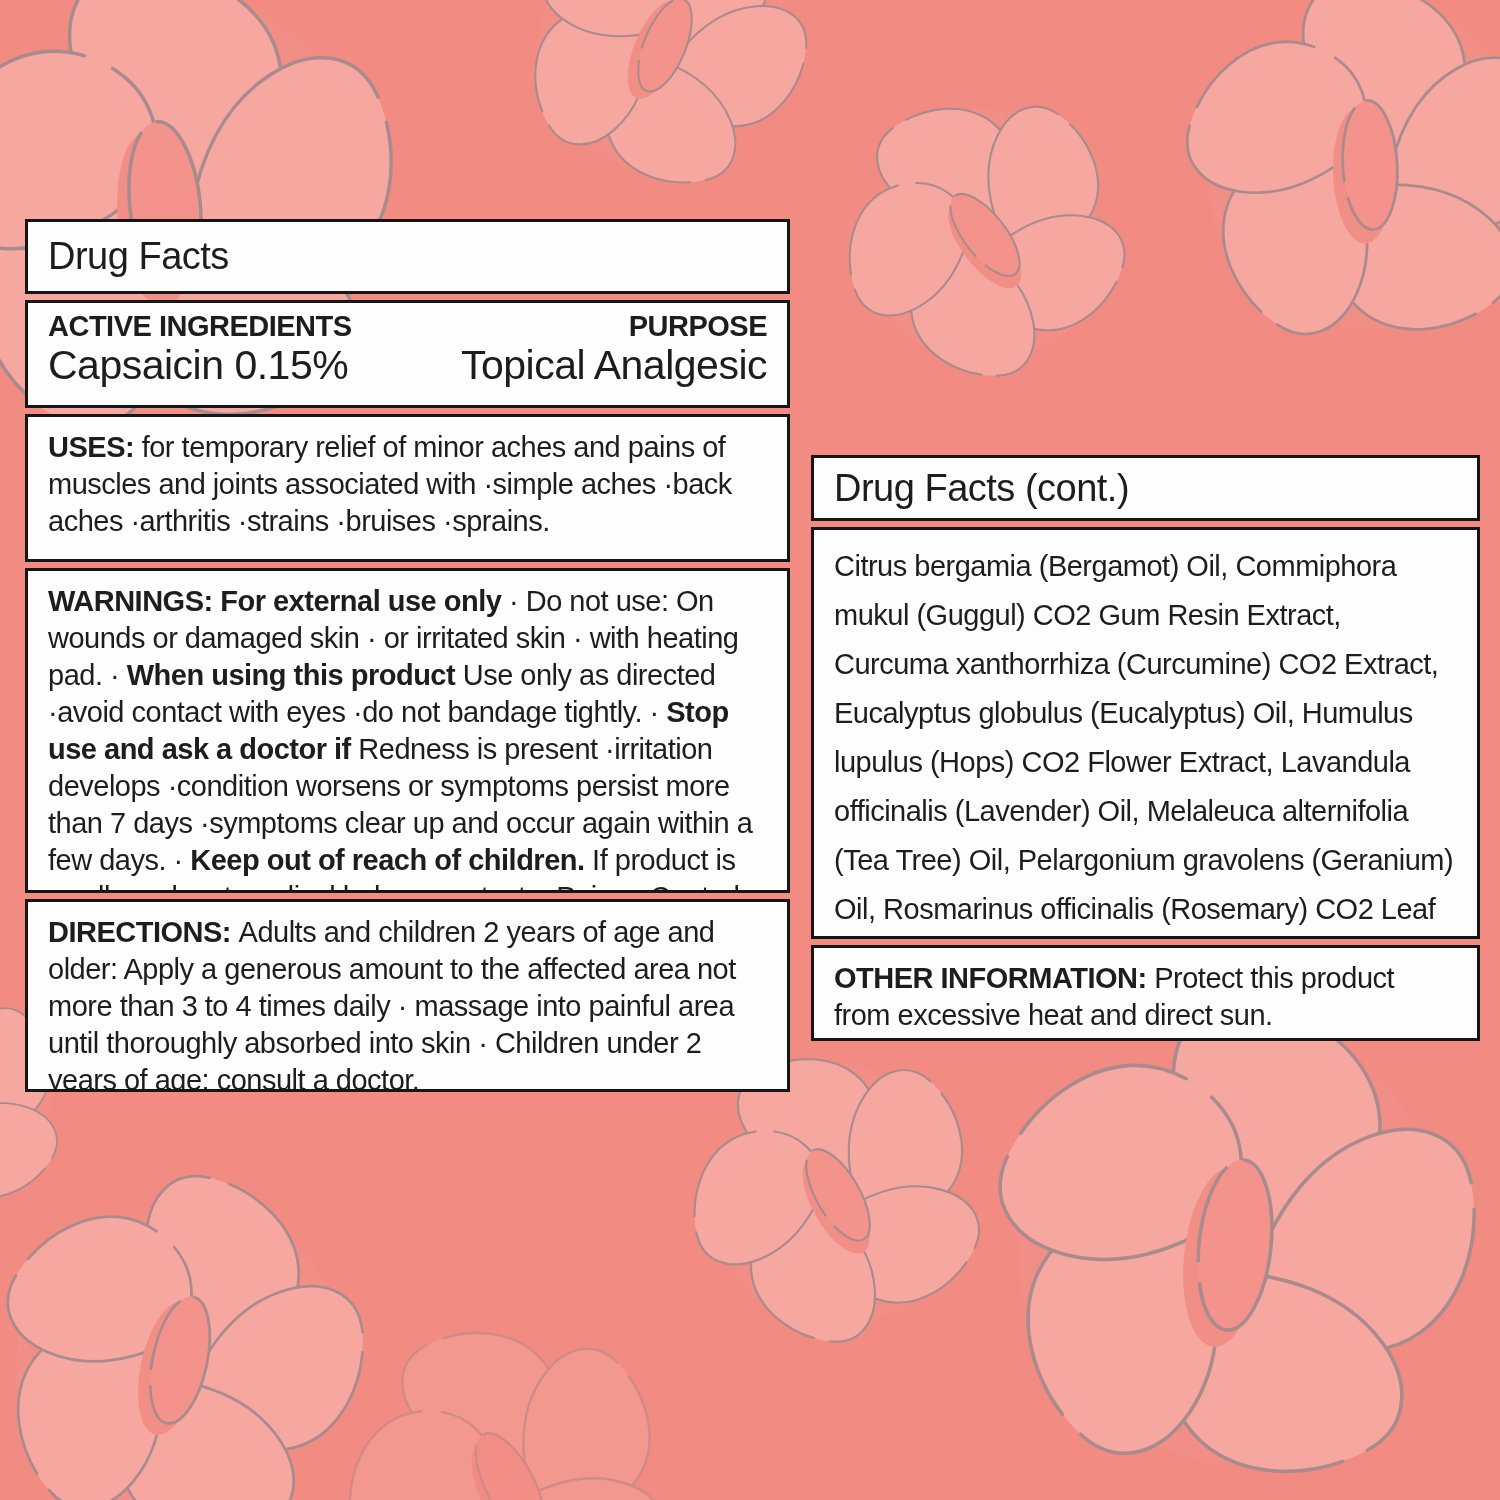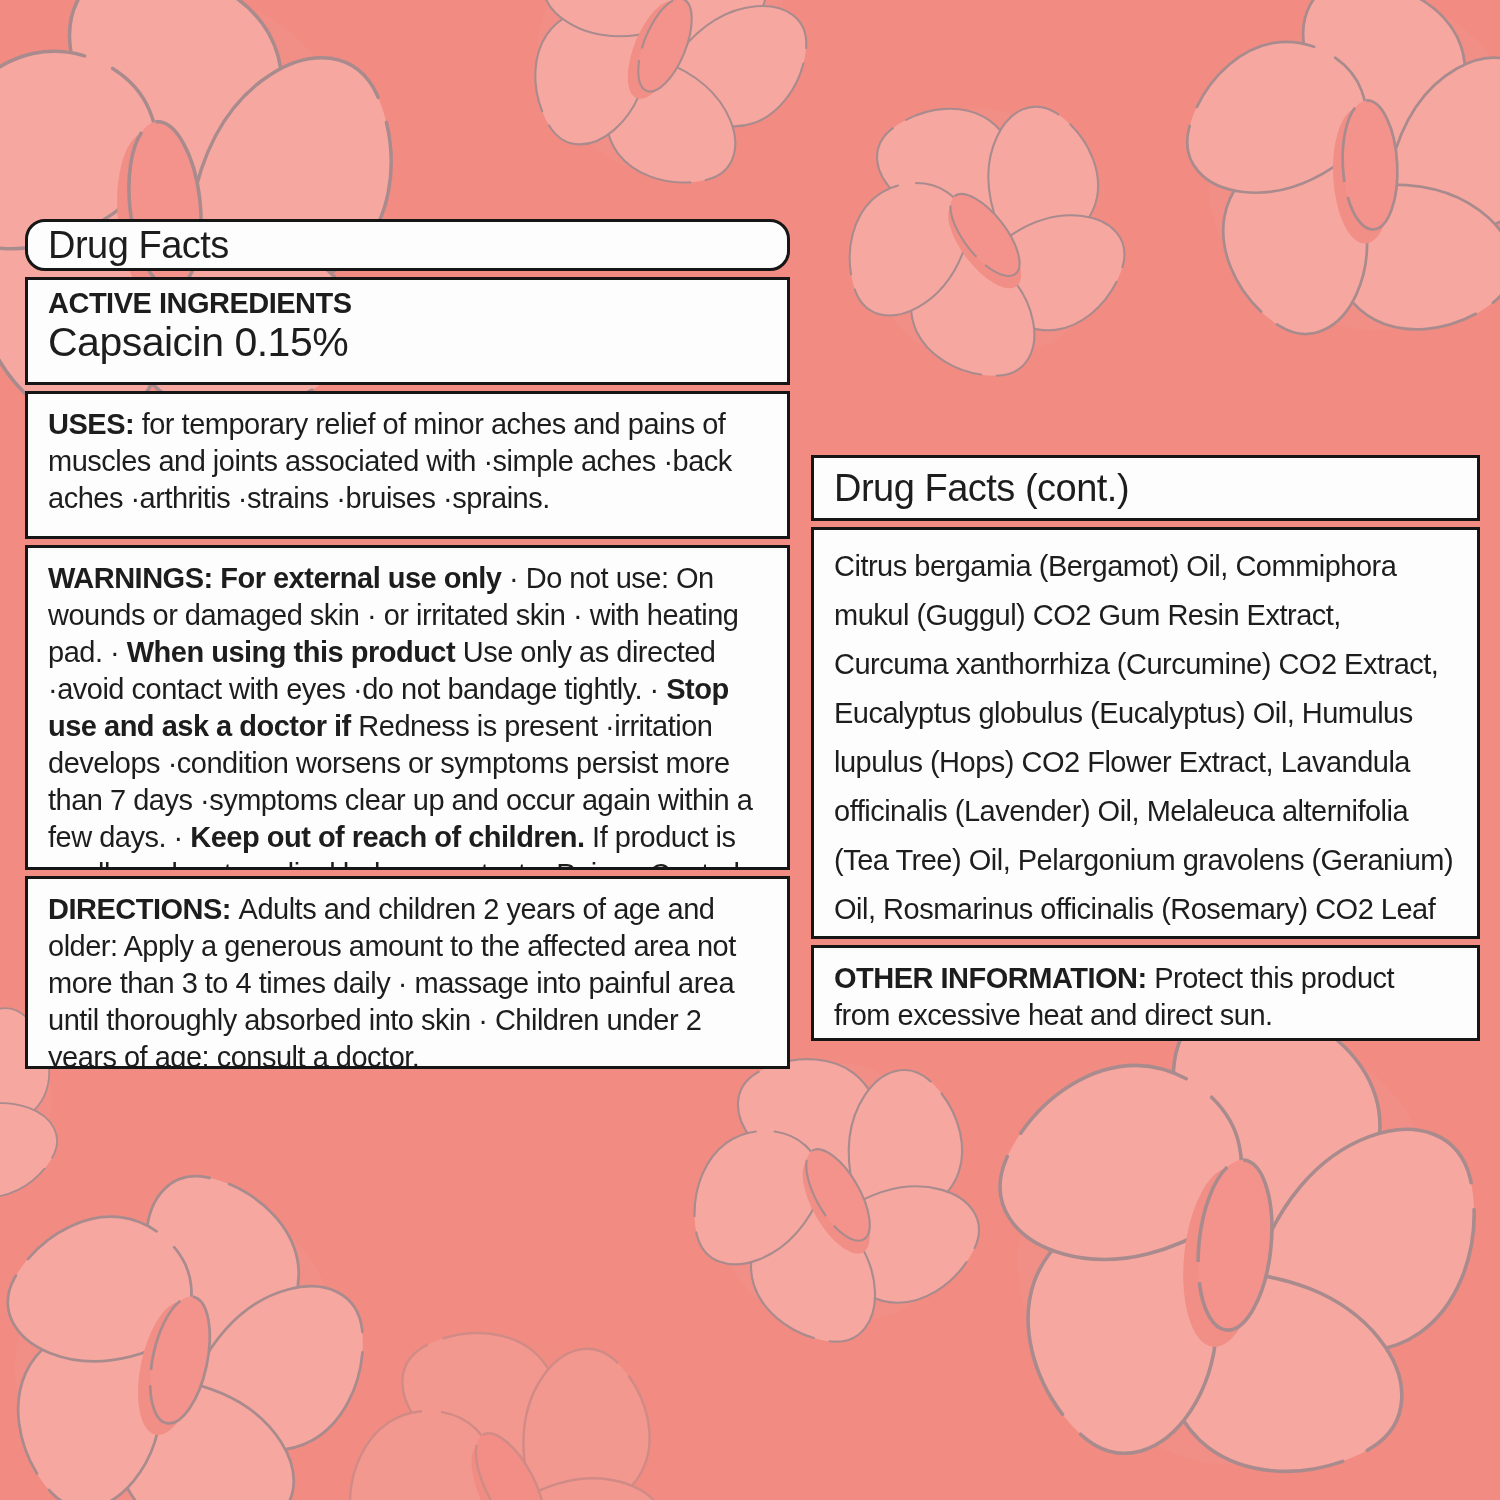--- a/index.html
+++ b/index.html
@@ -78,21 +78,21 @@
     letter-spacing: -0.5px;
   }
   .body-text strong, .hdr { font-weight: bold; letter-spacing: -0.5px; }
 
   .cols { display: flex; justify-content: space-between; padding-top: 5px; }
   .col-right { text-align: right; }
   .hdr { font-size: 29px; line-height: 37px; }
   .val { font-size: 41px; line-height: 40px; letter-spacing: -0.5px; }
 
   
-  .h-title    { height: 52px;  flex: none; border-radius: 20px; }
+  .h-title    { height: 75px;  flex: none; }
   .h-active   { height: 108px; flex: none; }
   .h-uses     { height: 148px; flex: none; }
   .h-warnings { height: 325px; flex: none; }
   .h-direct   { height: 193px; flex: none; }
   .h-inactive { height: 112px; flex: none; }
   
   .h-title2   { height: 66px;  flex: none; }
   .h-ingred   { height: 412px; flex: none; }
   .h-other    { height: 96px;  flex: none; }
   .h-ingred .body-text { line-height: 49px; }
@@ -135,20 +135,24 @@
   <section class="panel panel-left">
     <div class="box title-box h-title">
       <h1 class="panel-title">Drug Facts</h1>
     </div>
 
     <div class="box cols h-active">
       <div class="col">
         <div class="hdr">ACTIVE INGREDIENTS</div>
         <div class="val">Capsaicin 0.15%</div>
       </div>
+      <div class="col col-right">
+        <div class="hdr">PURPOSE</div>
+        <div class="val">Topical Analgesic</div>
+      </div>
     </div>
 
     <div class="box h-uses">
       <p class="body-text"><strong>USES: </strong><span>for temporary relief of minor aches and pains of muscles and joints associated with ·simple aches ·back aches ·arthritis ·strains ·bruises ·sprains.</span></p>
     </div>
 
     <div class="box h-warnings">
       <p class="body-text"><strong>WARNINGS: </strong><strong>For external use only</strong><span> · Do not use: On wounds or damaged skin · or irritated skin · with heating pad. · </span><strong>When using this product</strong><span> Use only as directed ·avoid contact with eyes ·do not bandage tightly. · </span><strong>Stop use and ask a doctor if</strong><span> Redness is present ·irritation develops ·condition worsens or symptoms persist more than 7 days ·symptoms clear up and occur again within a few days. · </span><strong>Keep out of reach of children.</strong><span> If product is swallowed, get medical help or contact a Poison Control Center right away.</span></p>
     </div>
 

